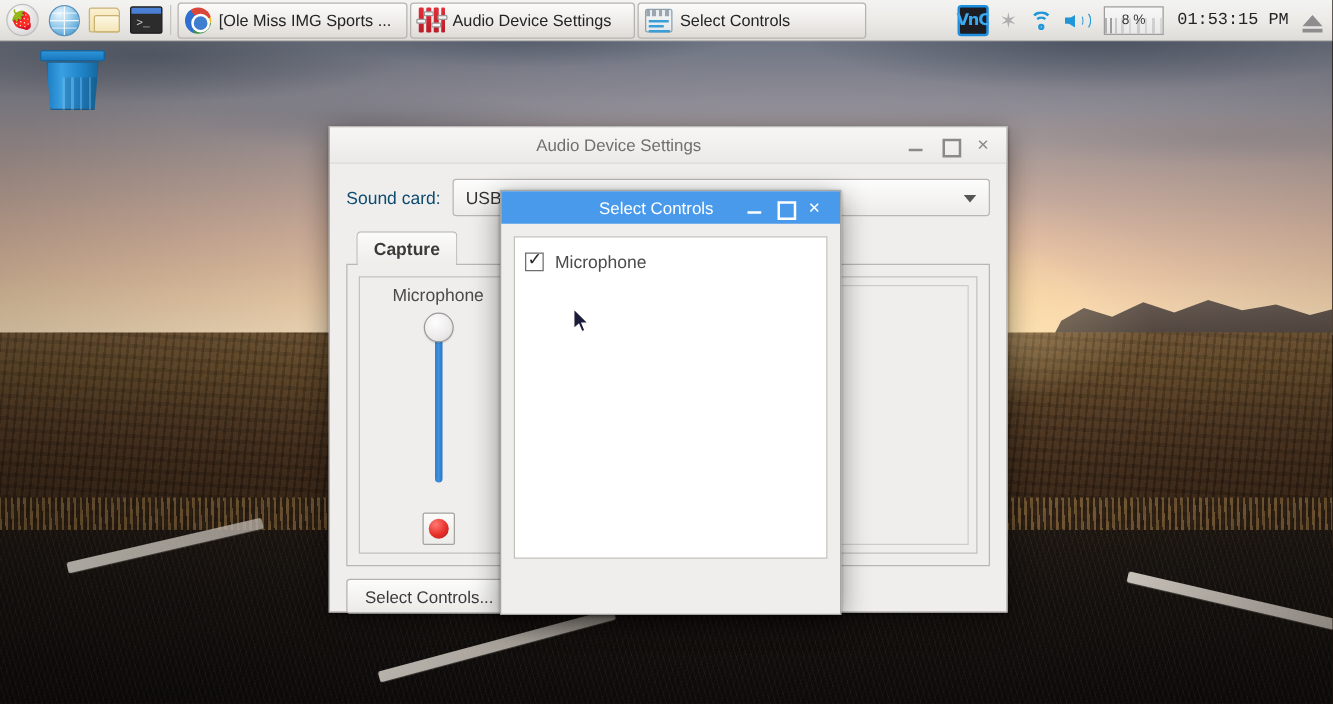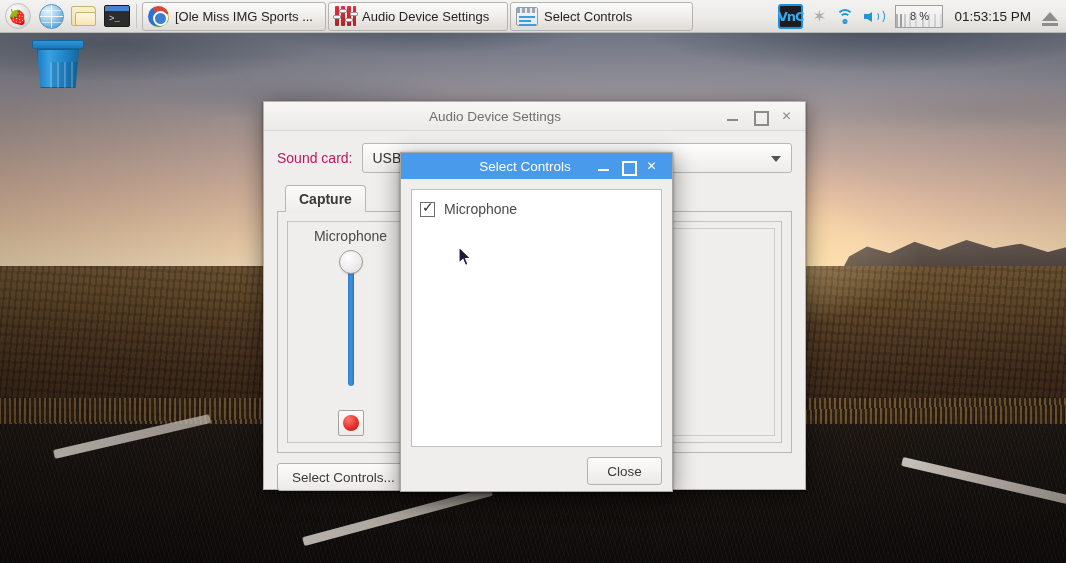--- a/index.html
+++ b/index.html
@@ -266,21 +266,21 @@
         rgba(130,130,130,0.25) 13px 15px, transparent 15px 19px,
         rgba(130,130,130,0.20) 19px 21px, transparent 21px 26px,
         rgba(130,130,130,0.30) 26px 28px, transparent 28px 32px,
         rgba(130,130,130,0.22) 32px 34px, transparent 34px 38px,
         rgba(130,130,130,0.28) 38px 40px, transparent 40px 44px,
         rgba(130,130,130,0.2) 44px 46px, transparent 46px 48px);
     mask-image: linear-gradient(to top, #000 0 60%, transparent 60% 100%);
     -webkit-mask-image: linear-gradient(to top, #000 0 60%, transparent 60% 100%);
   }
   .cpu-val { position: relative; z-index: 2; }
-  .tb-clock { font-size: 13.5px; color: #232323; padding: 0 2px; }
+  .tb-clock { font-size: 13.5px; color: #232323; padding: 0 2px; font-family: Liberation Mono, monospace; }
   .ico-eject {
     width: 0; height: 0; border-style: solid;
     border-width: 0 8px 9px 8px; border-color: transparent transparent #8d8d8d transparent;
     position: relative;
   }
   .ico-eject::after {
     content:''; position:absolute; left:-8px; top:11px; width:16px; height:3px; background:#8d8d8d;
   }
 
   
@@ -307,21 +307,21 @@
   }
   .ttl-min::before {
     content:''; position:absolute; left:1px; bottom:2px; width:11px; height:2px; background:#8a8a8a;
   }
   .ttl-max::before {
     content:''; position:absolute; left:1px; top:1px; width:11px; height:11px;
     border: 2px solid #8a8a8a;
   }
   #audio-body { padding: 12px 13px 0 13px; }
   .row-soundcard { display: flex; align-items: center; gap: 9px; }
-  .lbl-soundcard { font-size: 14px; color: #be185d; }
+  .lbl-soundcard { font-size: 14px; color: #0c4a6e; }
   .combo {
     flex: 1; height: 30px; border: 1px solid #b9b7b3; border-radius: 3px;
     background: linear-gradient(to bottom,#fdfdfd,#eeecea);
     display: flex; align-items: center; padding: 0 10px;
     font-size: 14px; color: #333; position: relative; cursor: pointer;
   }
   .combo .caret {
     position: absolute; right: 10px; top: 50%; margin-top: -2px;
     width: 0; height: 0; border-style: solid;
     border-width: 6px 5px 0 5px; border-color: #555 transparent transparent transparent;
@@ -611,21 +611,18 @@
 
   <div id="select-body">
     <div class="listbox">
       <div class="list-item">
         <span class="chk"></span>
         <span>Microphone</span>
       </div>
     </div>
   </div>
 
-  <div id="select-footer">
-    <div class="btn close-btn">Close</div>
-  </div>
 
 </div>
 
 <svg id="cursor" viewBox="0 0 14 21">
   <polygon points="1,1 1,17 5,13.5 7.5,19.5 10,18.3 7.6,12.6 12.5,12.4" fill="#1b1b3a" stroke="#ffffff" stroke-width="1.1"></polygon>
 </svg>
 
 </body></html>

